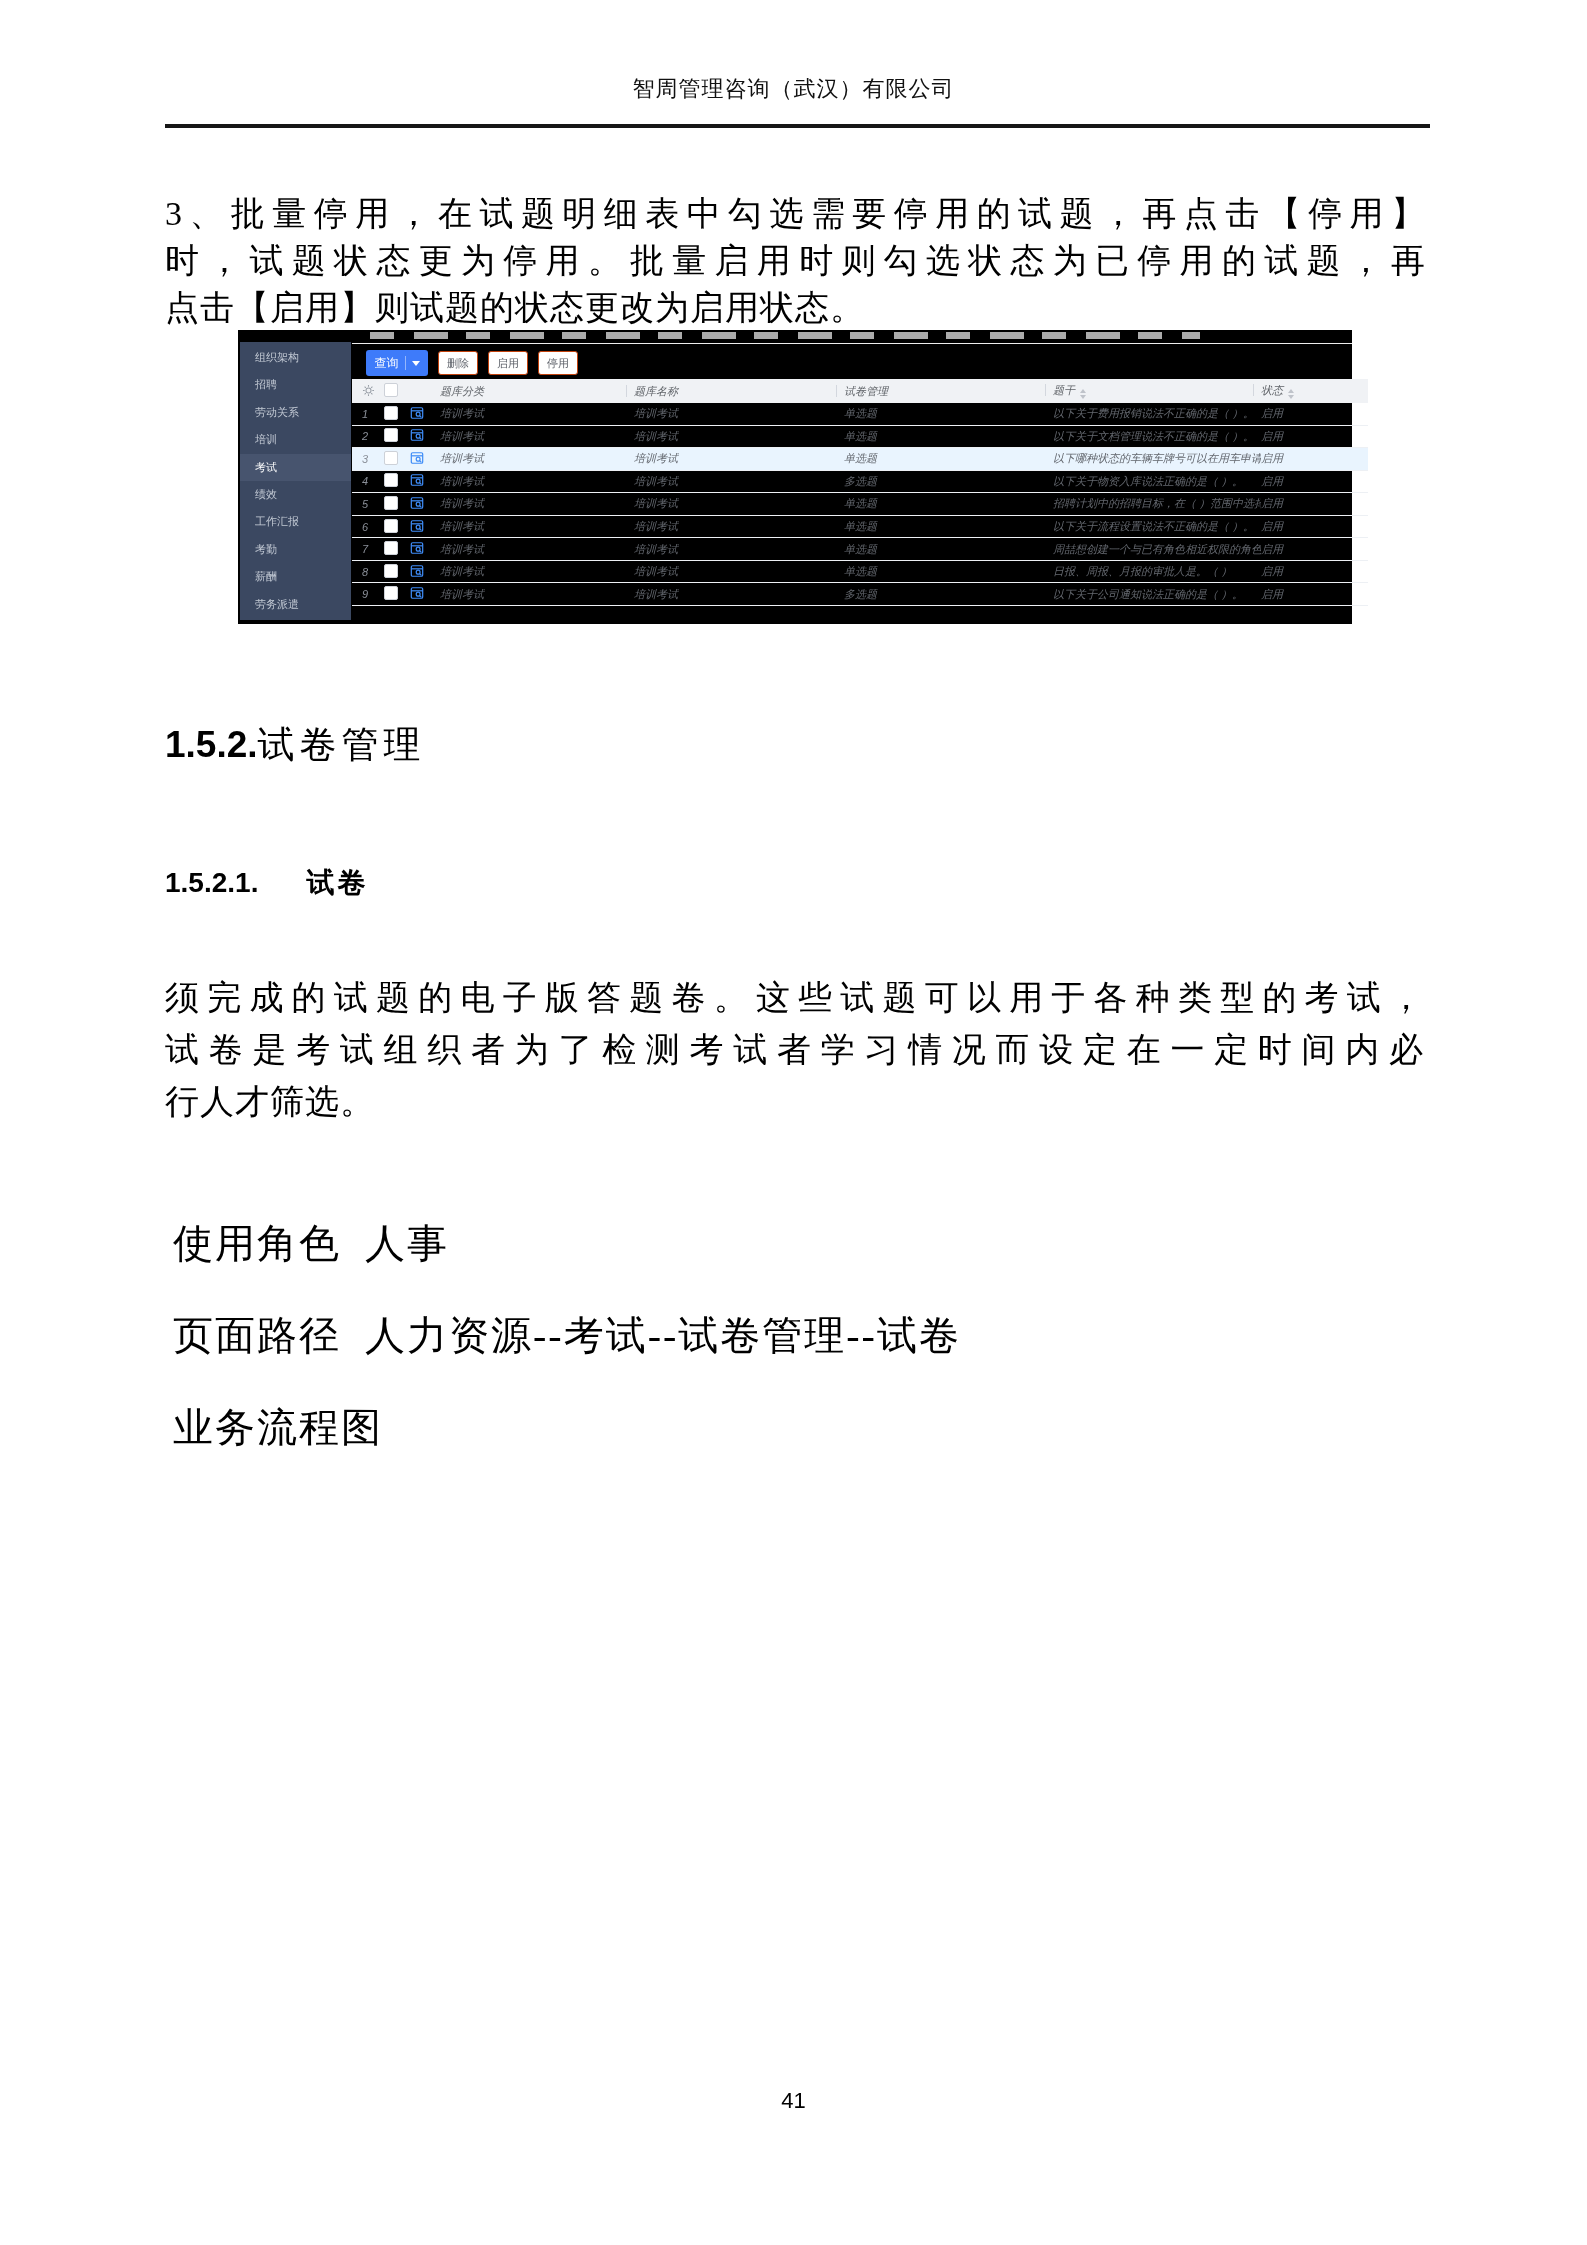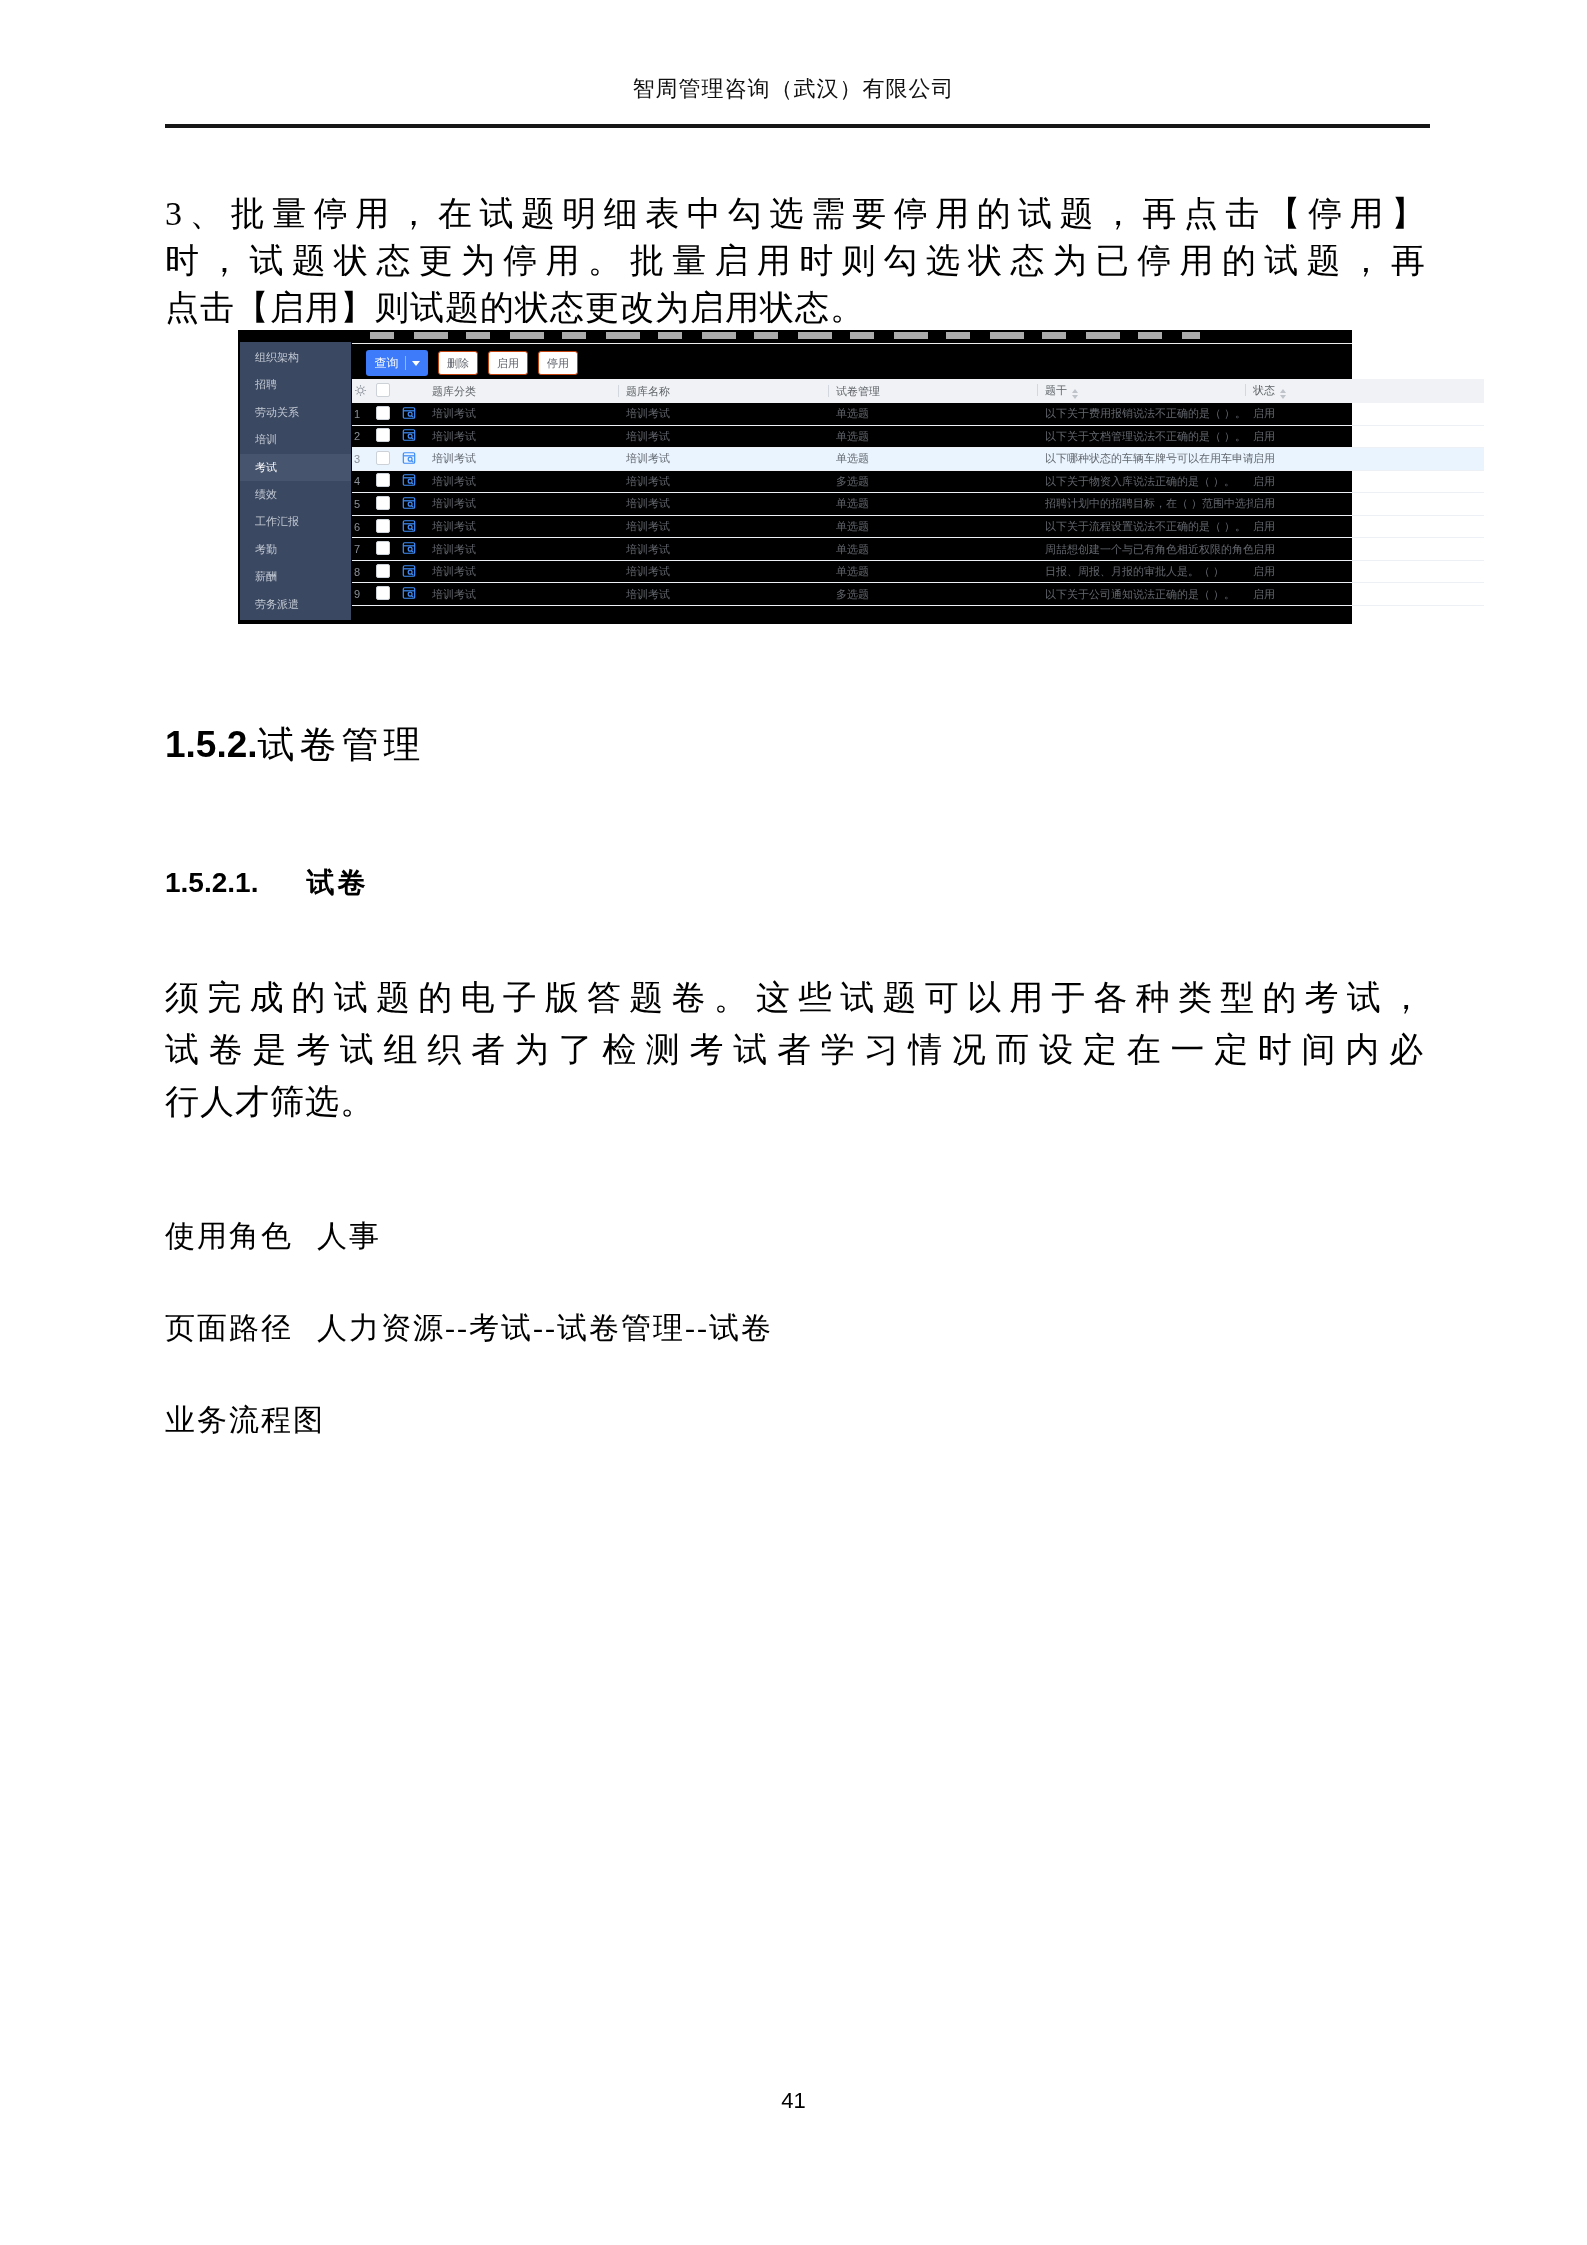--- a/index.html
+++ b/index.html
@@ -42,21 +42,21 @@
     display:inline-flex;align-items:center;justify-content:center;gap:6px;cursor:pointer;
   }
   .btn-query .sep{width:1px;height:14px;background:rgba(255,255,255,.45);}
   .caret{width:0;height:0;border-left:4px solid transparent;border-right:4px solid transparent;border-top:5px solid #fff;}
   .btn{
     height:24px;padding:0 8px;background:#fff;border:1px solid #c2410c;border-radius:3px;
     font-size:11px;color:#5a5e66;display:inline-flex;align-items:center;cursor:pointer;
   }
   .grid{
     display:grid;grid-template-columns:22px 26px 30px 194px 210px 209px 208px 1fr;
-    align-items:center;box-sizing:border-box;padding-left:2px;width:1132px;
+    align-items:center;box-sizing:border-box;padding-left:10px;width:1016px;font-style:italic;
   }
   .thead{
     position:absolute;left:0;top:49px;height:24px;background:#f0f2f5;
     font-size:11px;color:#5f6368;
   }
   .thead .hc{position:relative;white-space:nowrap;}
   .thead .sepl::before{content:"";position:absolute;left:-8px;top:1px;width:1px;height:12px;background:#d3d7de;}
   .rows{position:absolute;left:0;top:73px;width:1000px;}
   .trow{height:22.56px;border-bottom:1px solid #edf0f4;font-size:11px;color:#63676e;}
   .trow.hl{background:#e9f4fe;}
@@ -74,21 +74,21 @@
   
   .h1{position:absolute;left:165px;top:720px;font-size:37px;white-space:nowrap;}
   .h1 .num{font-weight:bold;font-family:"Liberation Sans",sans-serif;}
   .h1 .txt{font-family:"Liberation Serif",serif;letter-spacing:5px;}
   .h2{position:absolute;left:165px;top:864px;font-size:28px;font-weight:bold;white-space:nowrap;}
   .h2 .txt{margin-left:48px;letter-spacing:3px;}
   .bodypar{position:absolute;left:165px;top:972px;width:1265px;font-size:34px;}
   .bodypar .ln{height:52px;line-height:52px;}
   .bodypar .bjust{text-align:justify;text-align-last:justify;letter-spacing:7px;}
   .bodypar .last{letter-spacing:1px;}
-  .metaline{position:absolute;left:165px;font-size:30px;white-space:nowrap;letter-spacing:2px;}
+  .metaline{position:absolute;left:173px;font-size:40px;white-space:nowrap;letter-spacing:2px;}
   .metaline .val{margin-left:24px;}
   .m1{top:1216px;} .m2{top:1308px;} .m3{top:1400px;}
   .pageno{position:absolute;top:2088px;left:0;width:100%;text-align:center;font-size:22px;color:#000;}
 </style>
 </head>
 <body>
 
 <div>
 
   <div class="company">智周管理咨询（武汉）有限公司</div>

